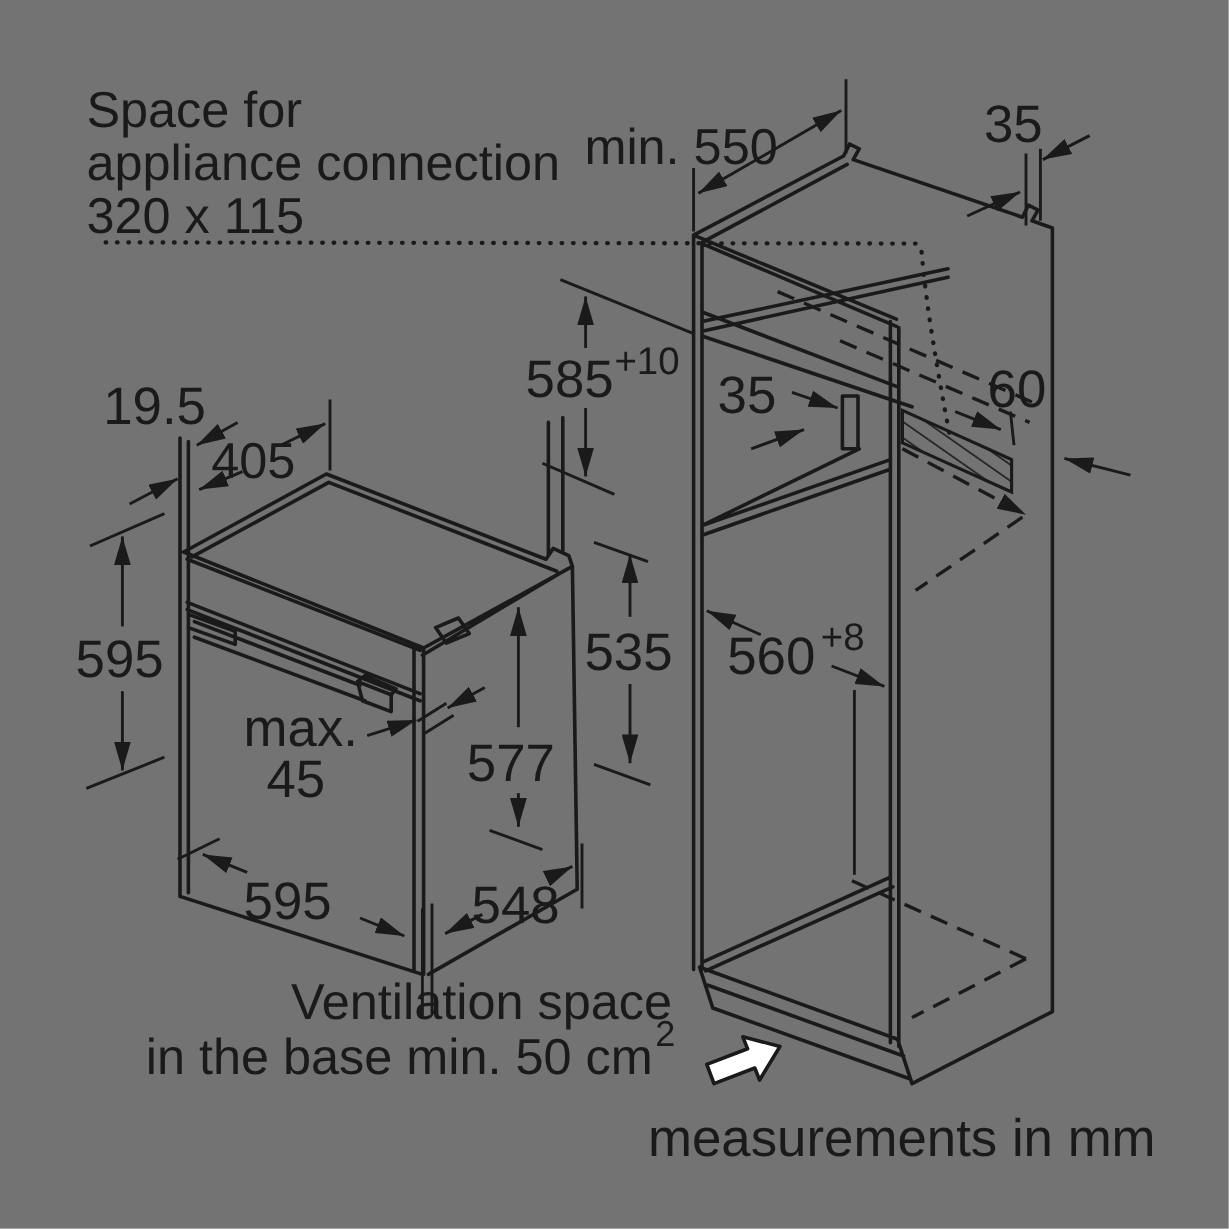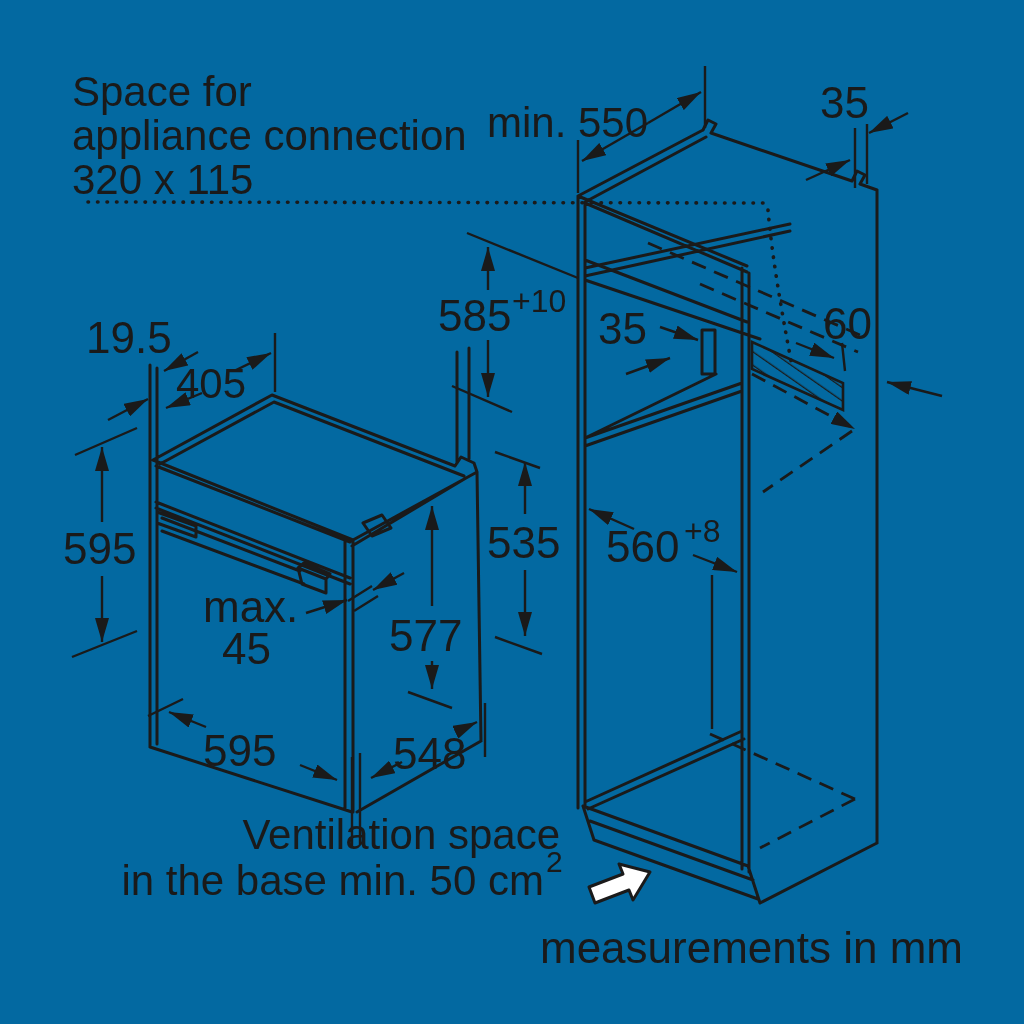--- a/index.html
+++ b/index.html
@@ -1,16 +1,16 @@
 <!DOCTYPE html>
 <html><head>
 <meta charset="utf-8">
 <style>
   html,body{margin:0;padding:0;background:#fff;}
-  .stage{width:1024px;height:1024px;position:relative;background:#0369a1;
+  .stage{width:1024px;height:1024px;position:relative;background:#737373;
          font-family:"Liberation Sans", sans-serif;}
   svg{display:block;}
   .ln{stroke:#1a1a1a;fill:none;stroke-width:3;stroke-linejoin:round;stroke-linecap:round;}
   .ln-dash{stroke:#1a1a1a;fill:none;stroke-width:2.8;stroke-dasharray:15 9;stroke-linecap:butt;}
   .ln-dot{stroke:#1a1a1a;fill:none;stroke-width:3.6;stroke-dasharray:0.5 9;stroke-linecap:round;}
   .dim{stroke:#1a1a1a;fill:none;stroke-width:2.4;stroke-linecap:butt;}
   text{fill:#1a1a1a;font-family:"Liberation Sans", sans-serif;}
   .t44{font-size:44px;}
   .t42{font-size:42px;}
   .t32{font-size:32px;}

